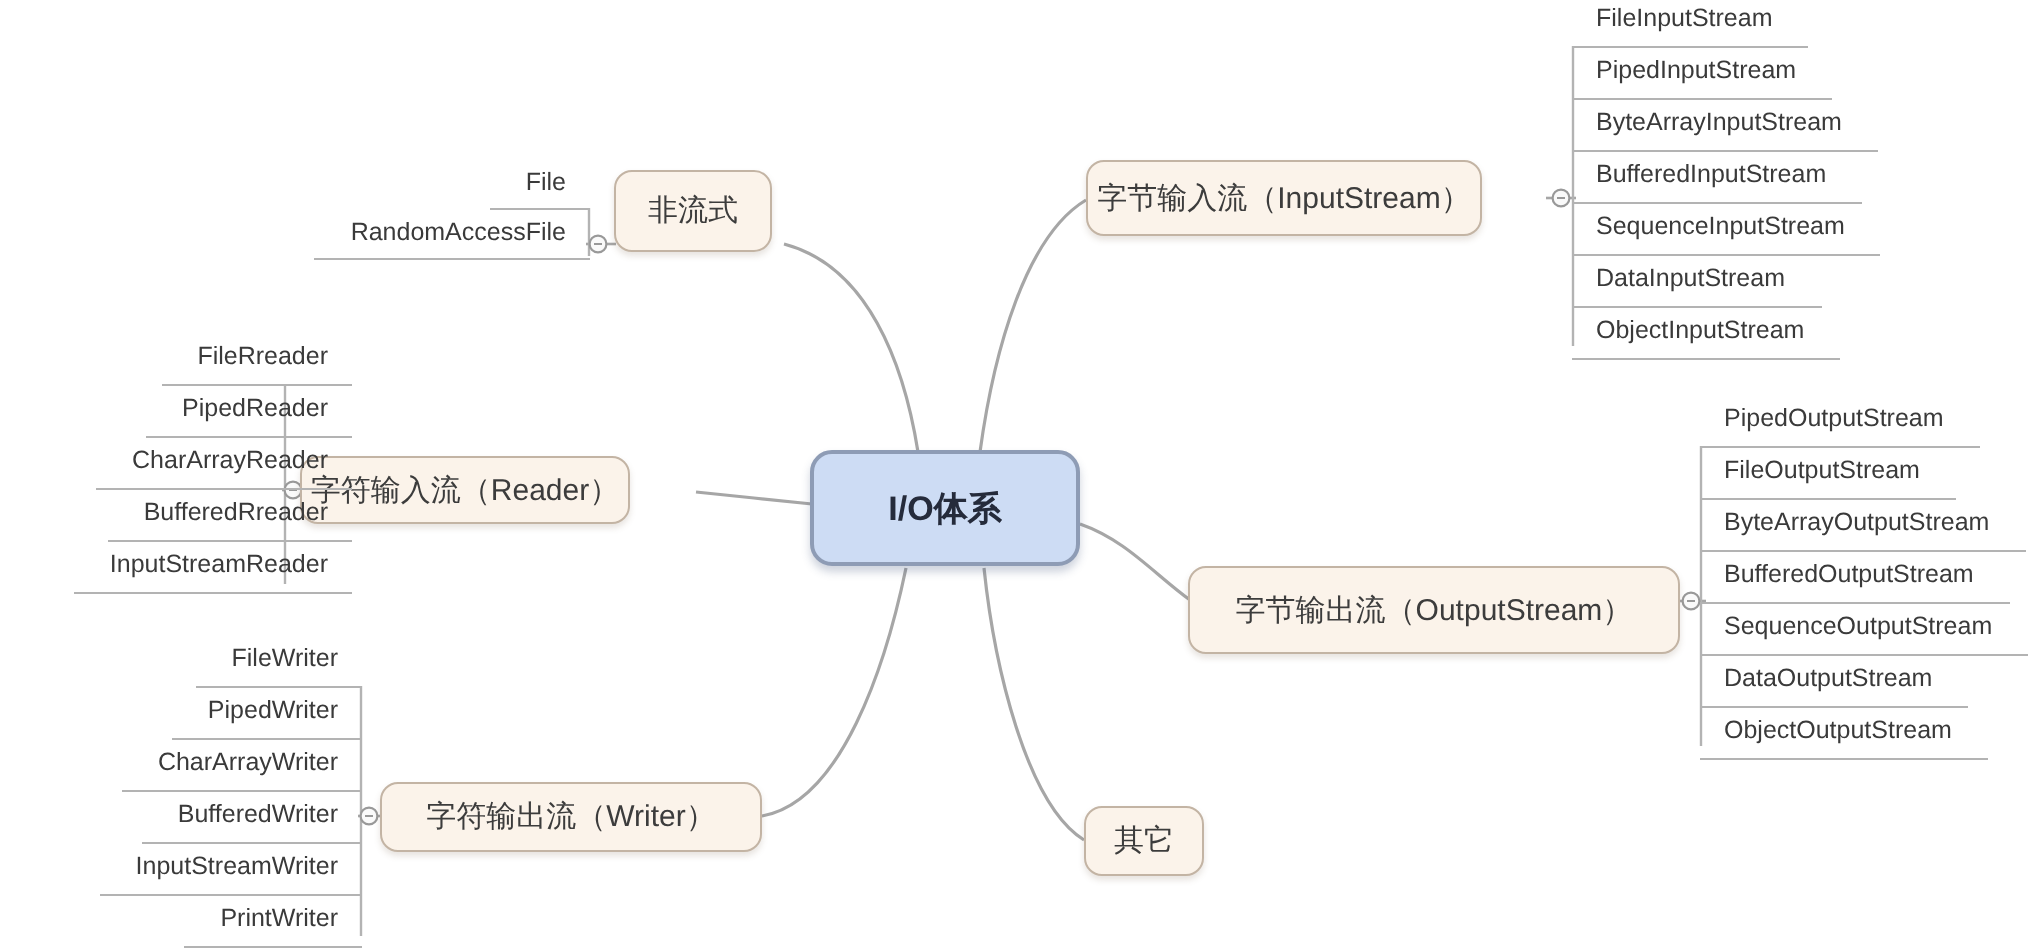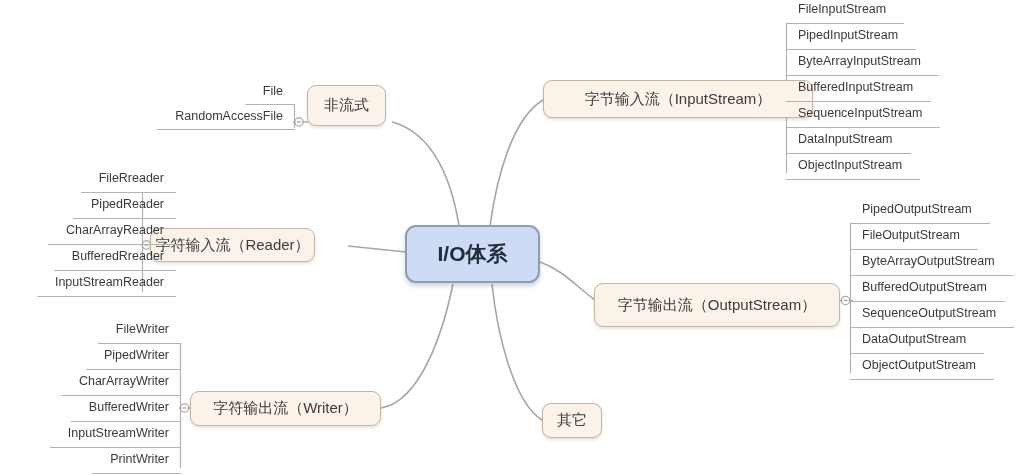--- a/index.html
+++ b/index.html
@@ -11,40 +11,40 @@
   .topic{
     position:absolute;display:flex;align-items:center;justify-content:center;
     box-sizing:border-box;border-radius:9px;white-space:nowrap;
   }
   .branch{
     background:#fbf3ea;border:1.5px solid #c3b4a4;color:#3c3c3c;
     font-size:15px;box-shadow:0 2px 3px rgba(120,100,80,0.18);
   }
   .center-topic{
     background:#cddcf4;border:2px solid #8e9cb5;color:#252b3b;
-    font-size:21px;font-weight:bold;border-radius:11px;
+    font-size:17px;font-weight:bold;border-radius:11px;
     box-shadow:0 3px 4px rgba(60,80,120,0.25);
   }
   .children{position:absolute;display:flex;flex-direction:column;}
   .children.right-col{align-items:flex-start;}
   .children.left-col{align-items:flex-end;}
   .child-item{
     height:25px;line-height:23px;font-size:12.5px;color:#3a3a3a;
     border-bottom:1px solid #b3b3b3;padding:0 18px 0 12px;white-space:nowrap;
   }
   .left-col .child-item{padding:0 12px 0 18px;text-align:right;}
   .children.compact .child-item{height:24px;line-height:22px;}
   
   #children-input{left:786px;top:-2px;}
   #children-output{left:850px;top:198px;}
   #children-reader{right:844px;top:167px;}
   #children-writer{right:839px;top:318px;}
   #children-nonstream{right:725px;top:80px;}
   #topic-nonstream{left:307px;top:85px;width:79px;height:41px;}
-  #topic-input{left:543px;top:80px;width:270px;height:38px;}
+  #topic-input{left:543px;top:80px;width:198px;height:38px;}
   #topic-reader{left:150px;top:228px;width:165px;height:34px;}
   #topic-output{left:594px;top:283px;width:246px;height:44px;}
   #topic-writer{left:190px;top:391px;width:191px;height:35px;}
   #topic-other{left:542px;top:403px;width:60px;height:35px;}
   #topic-center{left:405px;top:225px;width:135px;height:58px;}
 </style>
 </head>
 <body>
 
 <div class="canvas">

